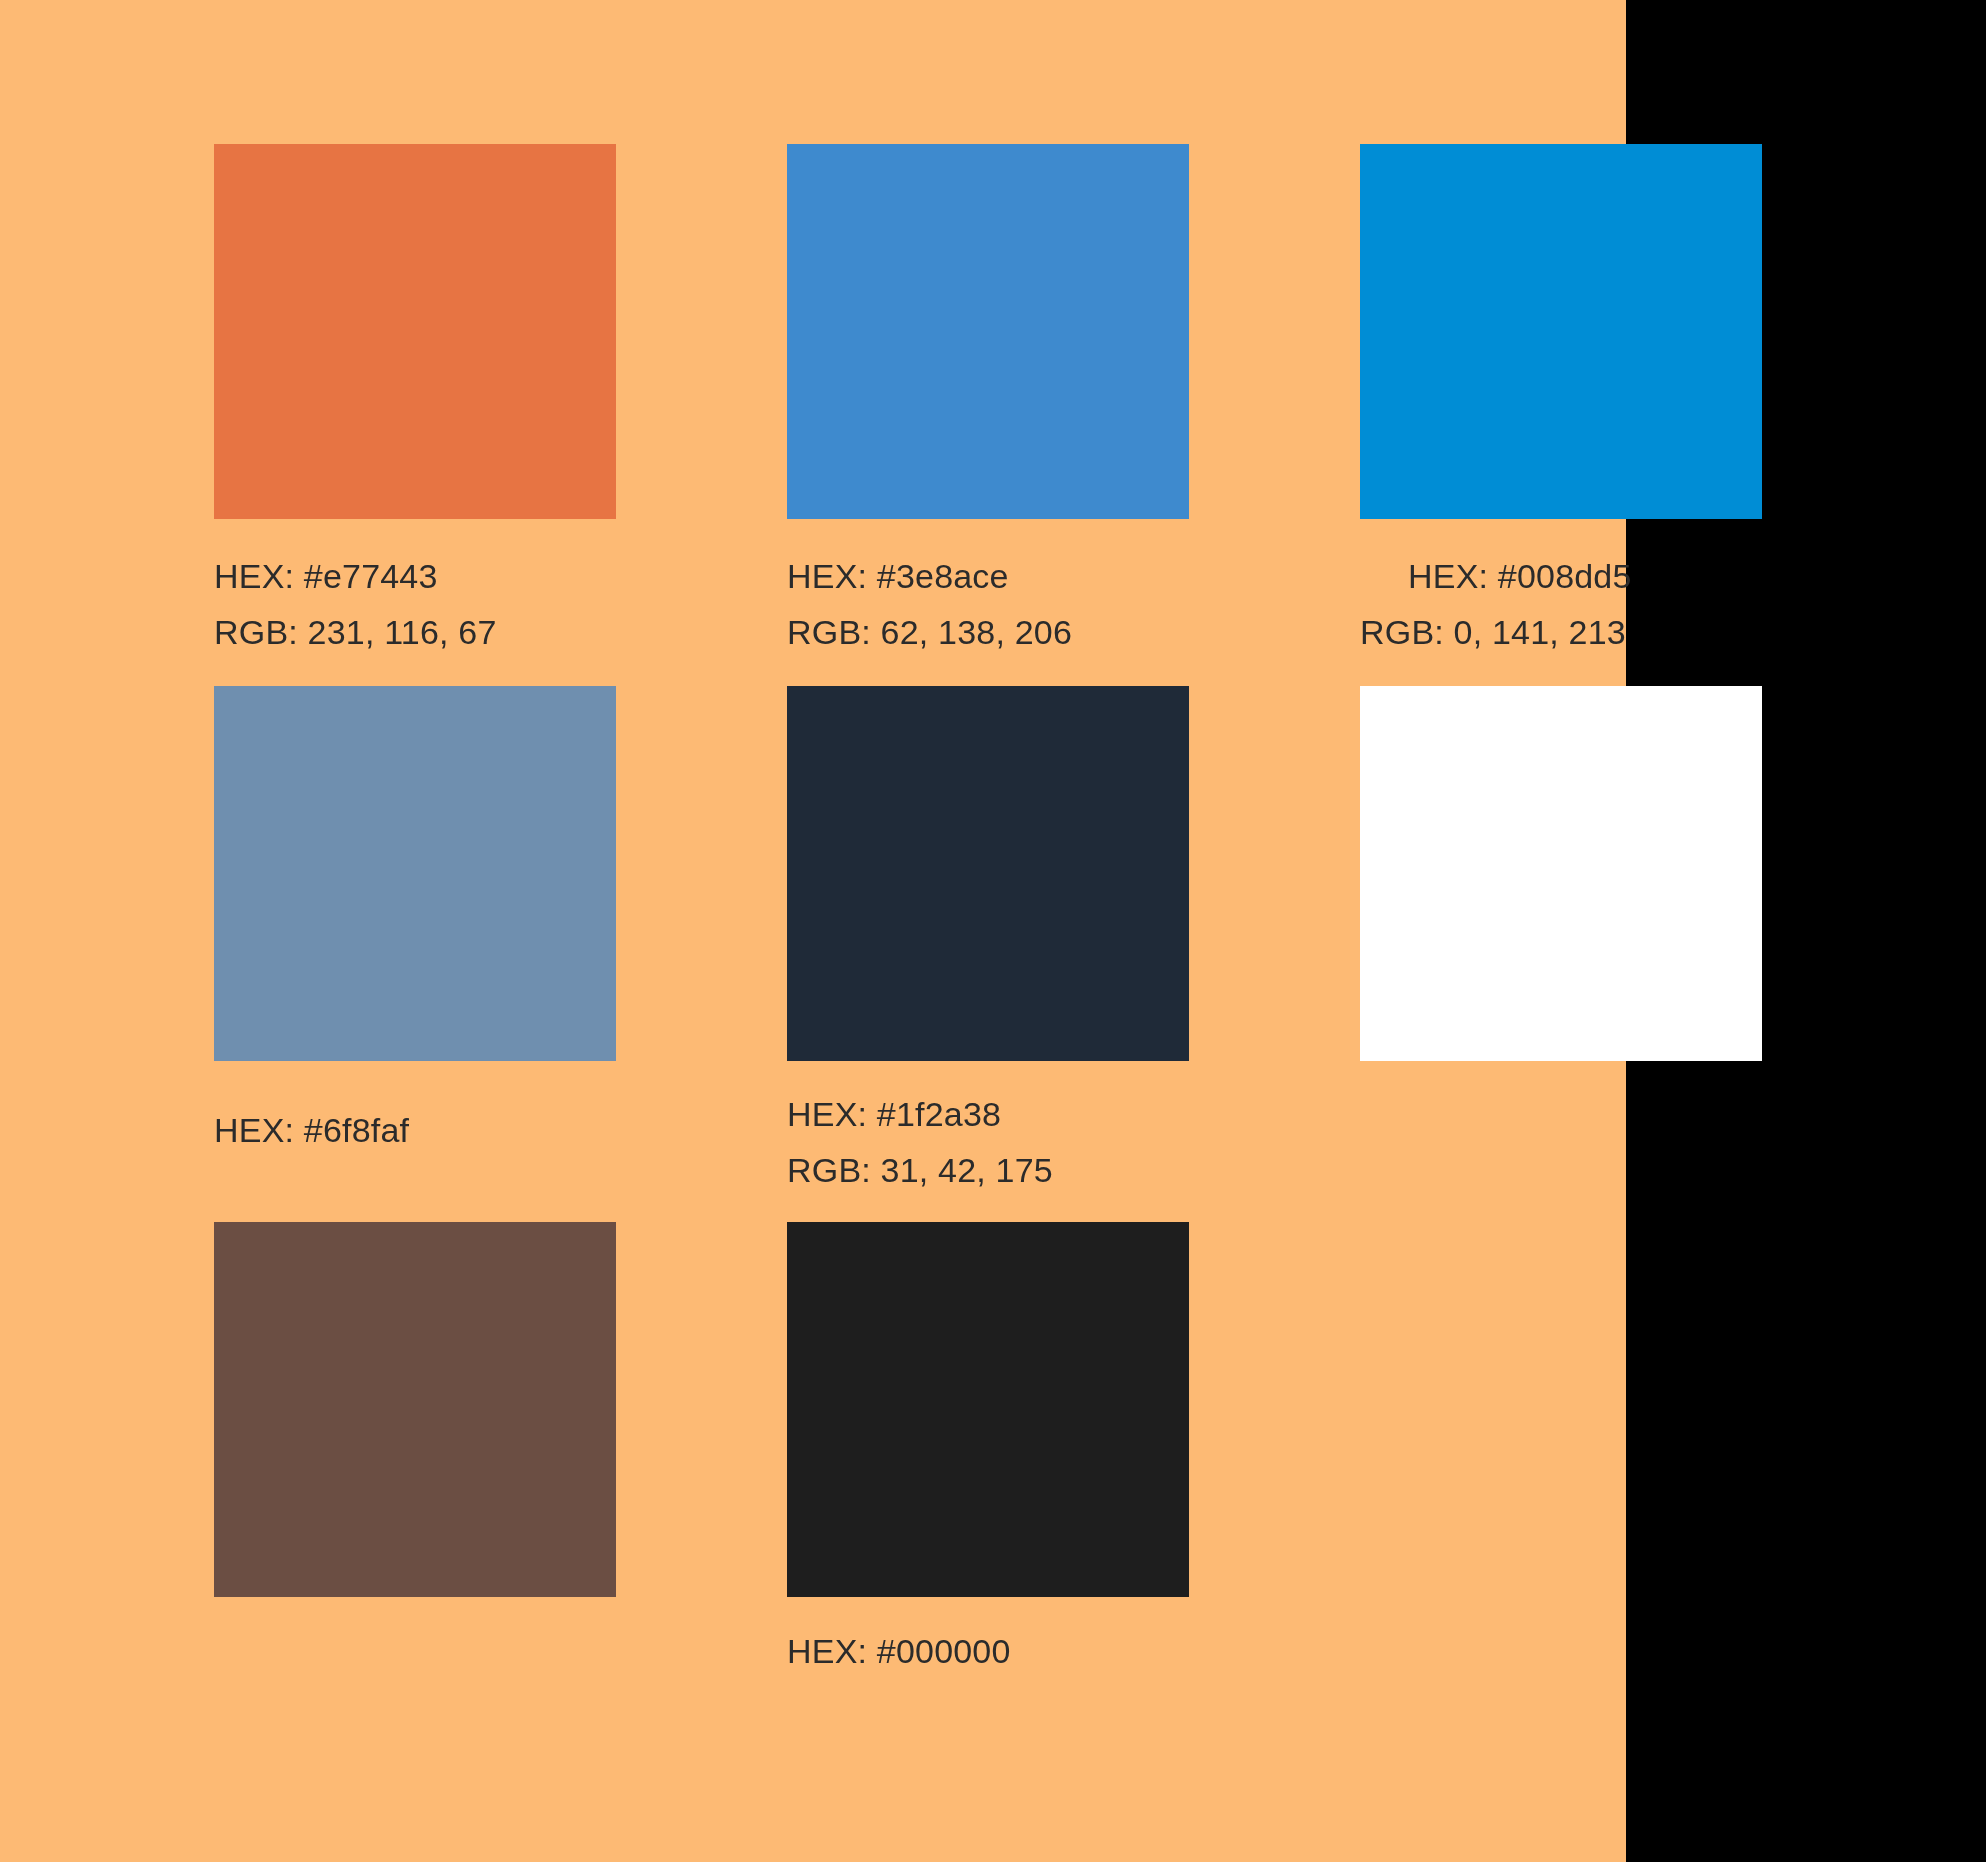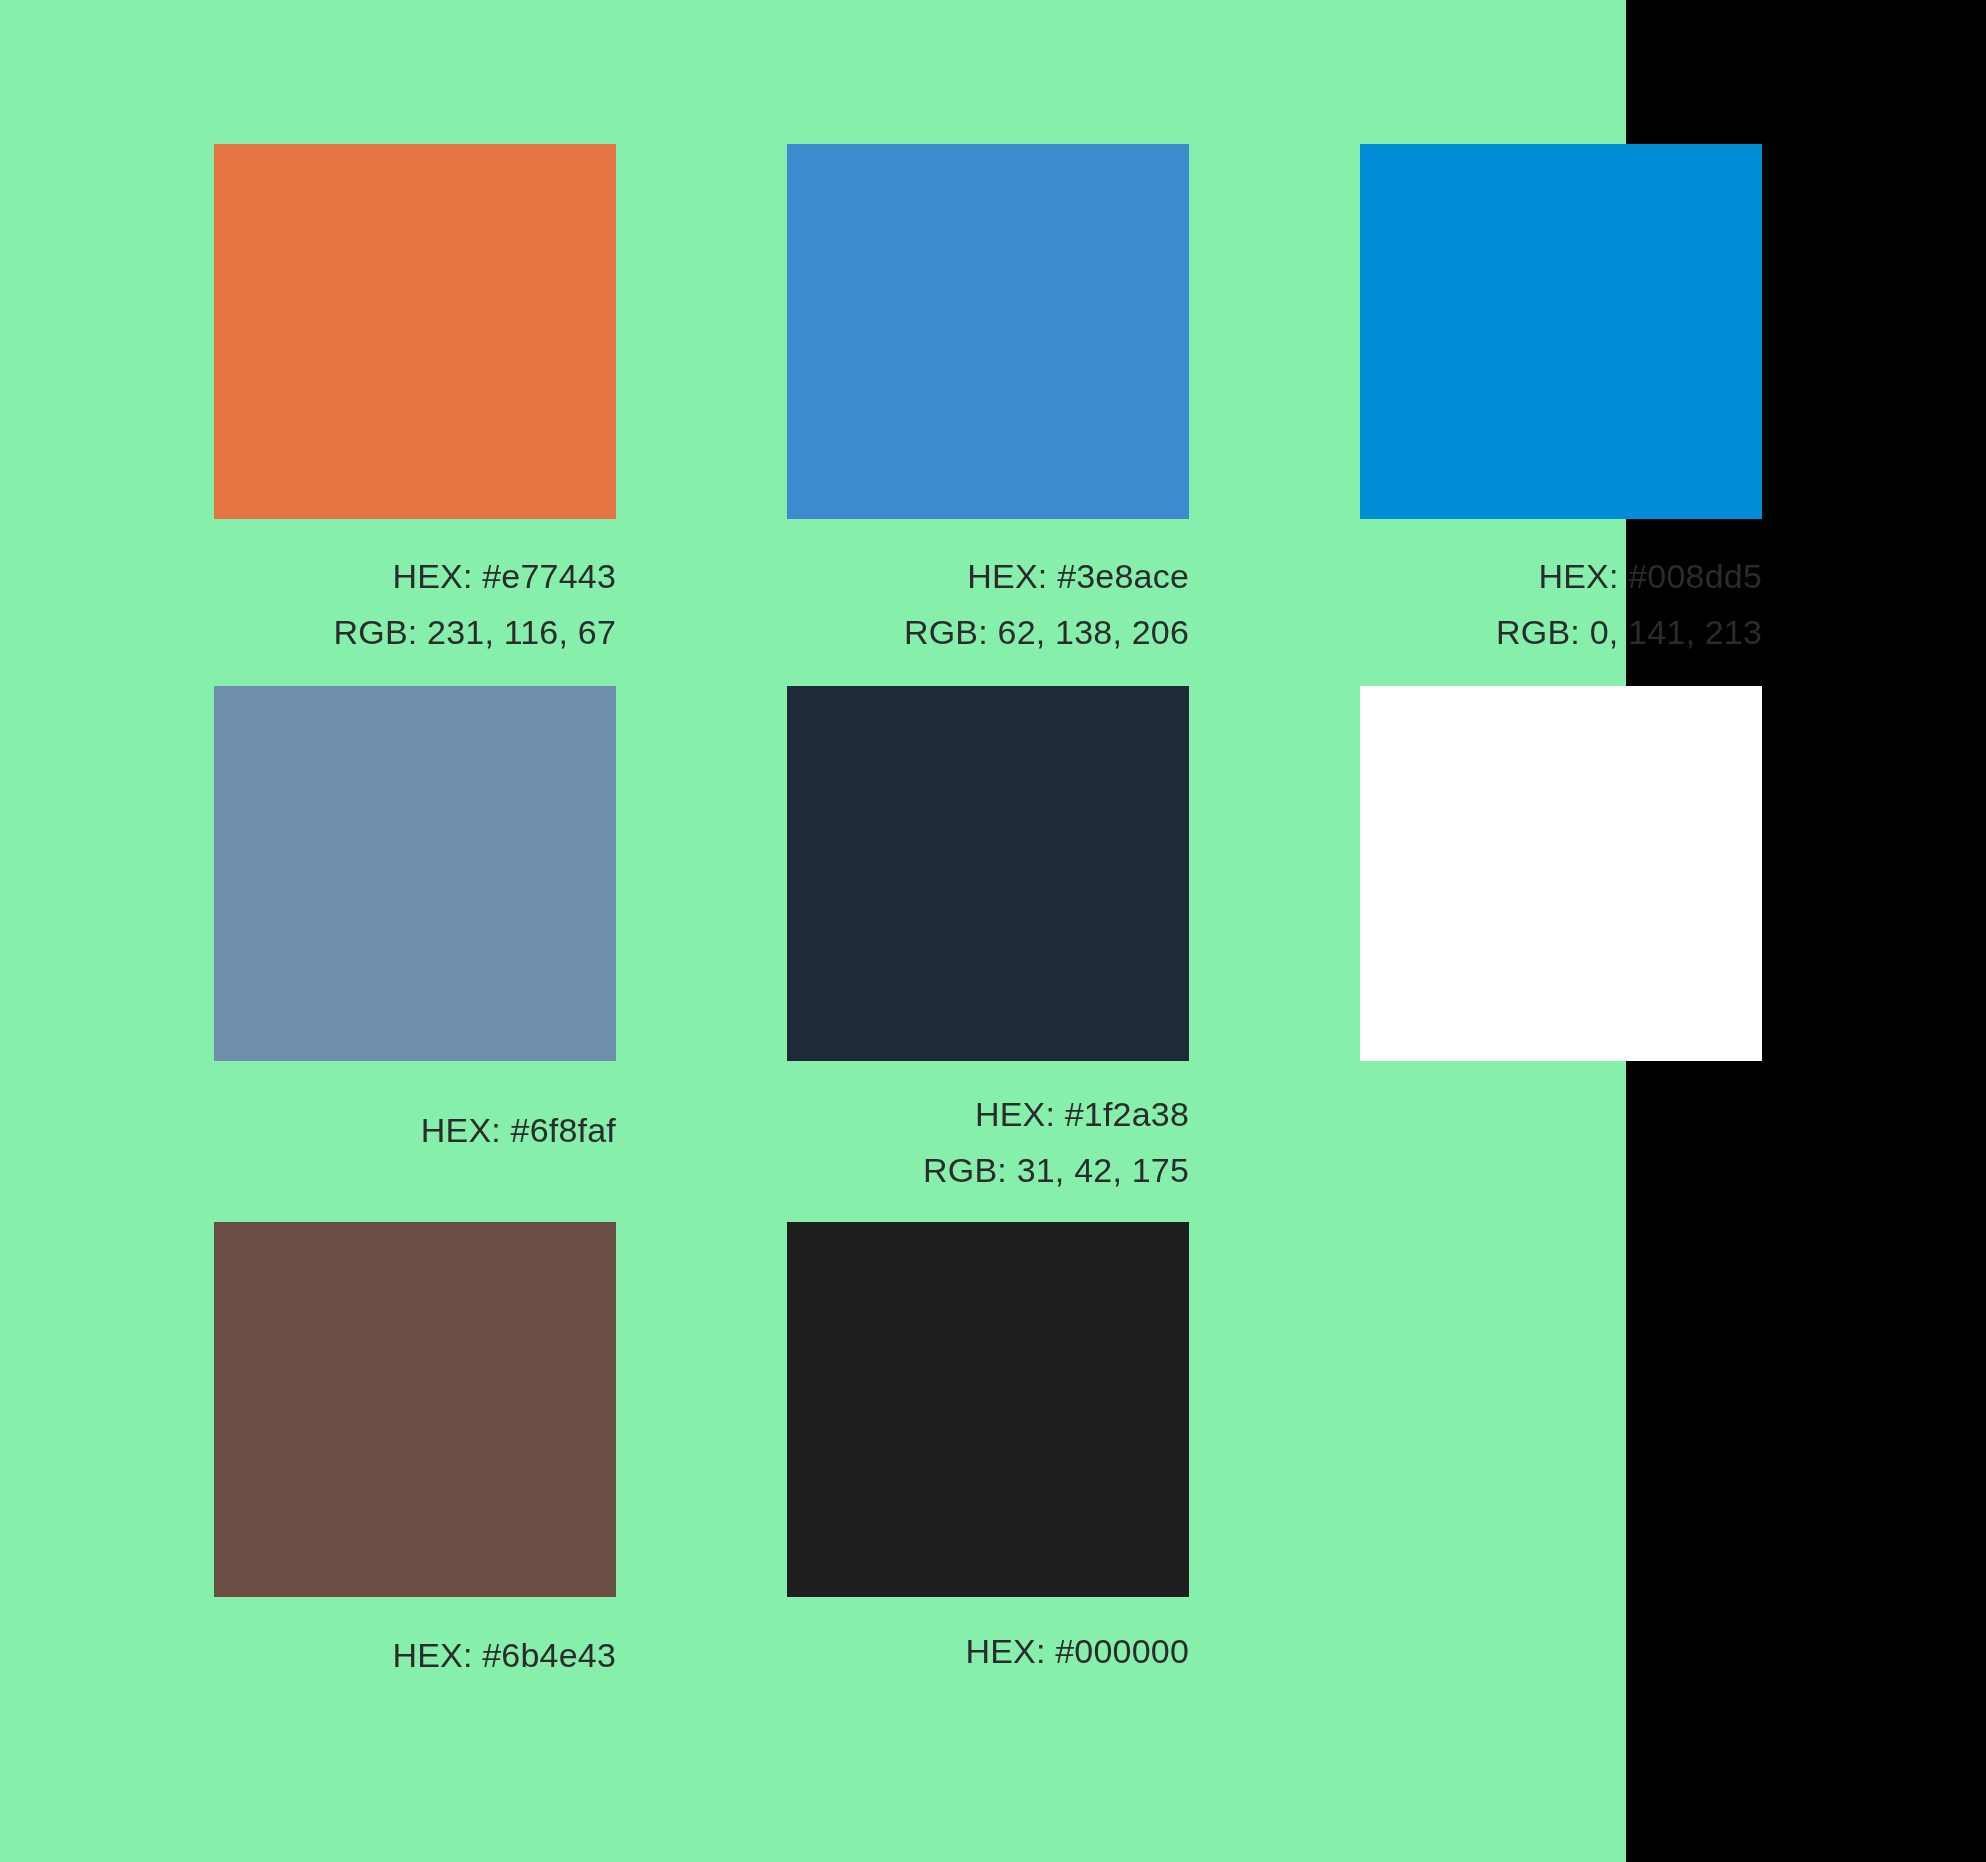--- a/index.html
+++ b/index.html
@@ -13,23 +13,22 @@
     height: 1863px;
     font-family: "Liberation Sans", sans-serif;
     -webkit-font-smoothing: antialiased;
     overflow: hidden;
   }
 
   #palette-sheet {
     position: relative;
     width: 1626px;
     height: 1863px;
-    background: #86efac;
+    background: #fdba74;
     box-sizing: border-box;
-    text-align: right;
   }
 
   .palette-grid {
     position: absolute;
     left: 214px;
     top: 144px;
     width: 1548px;
     display: grid;
     grid-template-columns: 402px 402px 402px;
     grid-column-gap: 171px;
@@ -119,21 +118,20 @@
     </div>
 
     <div class="swatch-cell row-2 col-3">
       <div class="swatch-chip" style="background-color: rgb(255, 255, 255);"></div>
     </div>
 
 
     <div class="swatch-cell row-3 col-2">
       <div class="swatch-chip" style="background-color: rgb(107, 78, 67);"></div>
       <div class="swatch-labels">
-        <div class="swatch-line" style="color: rgb(43, 43, 43);">HEX: #6b4e43</div>
       </div>
     </div>
 
     <div class="swatch-cell row-3 col-3">
       <div class="swatch-chip" style="background-color: rgb(30, 30, 30);"></div>
       <div class="swatch-labels">
         <div class="swatch-line" style="color: rgb(43, 43, 43);">HEX: #000000</div>
       </div>
     </div>
 

